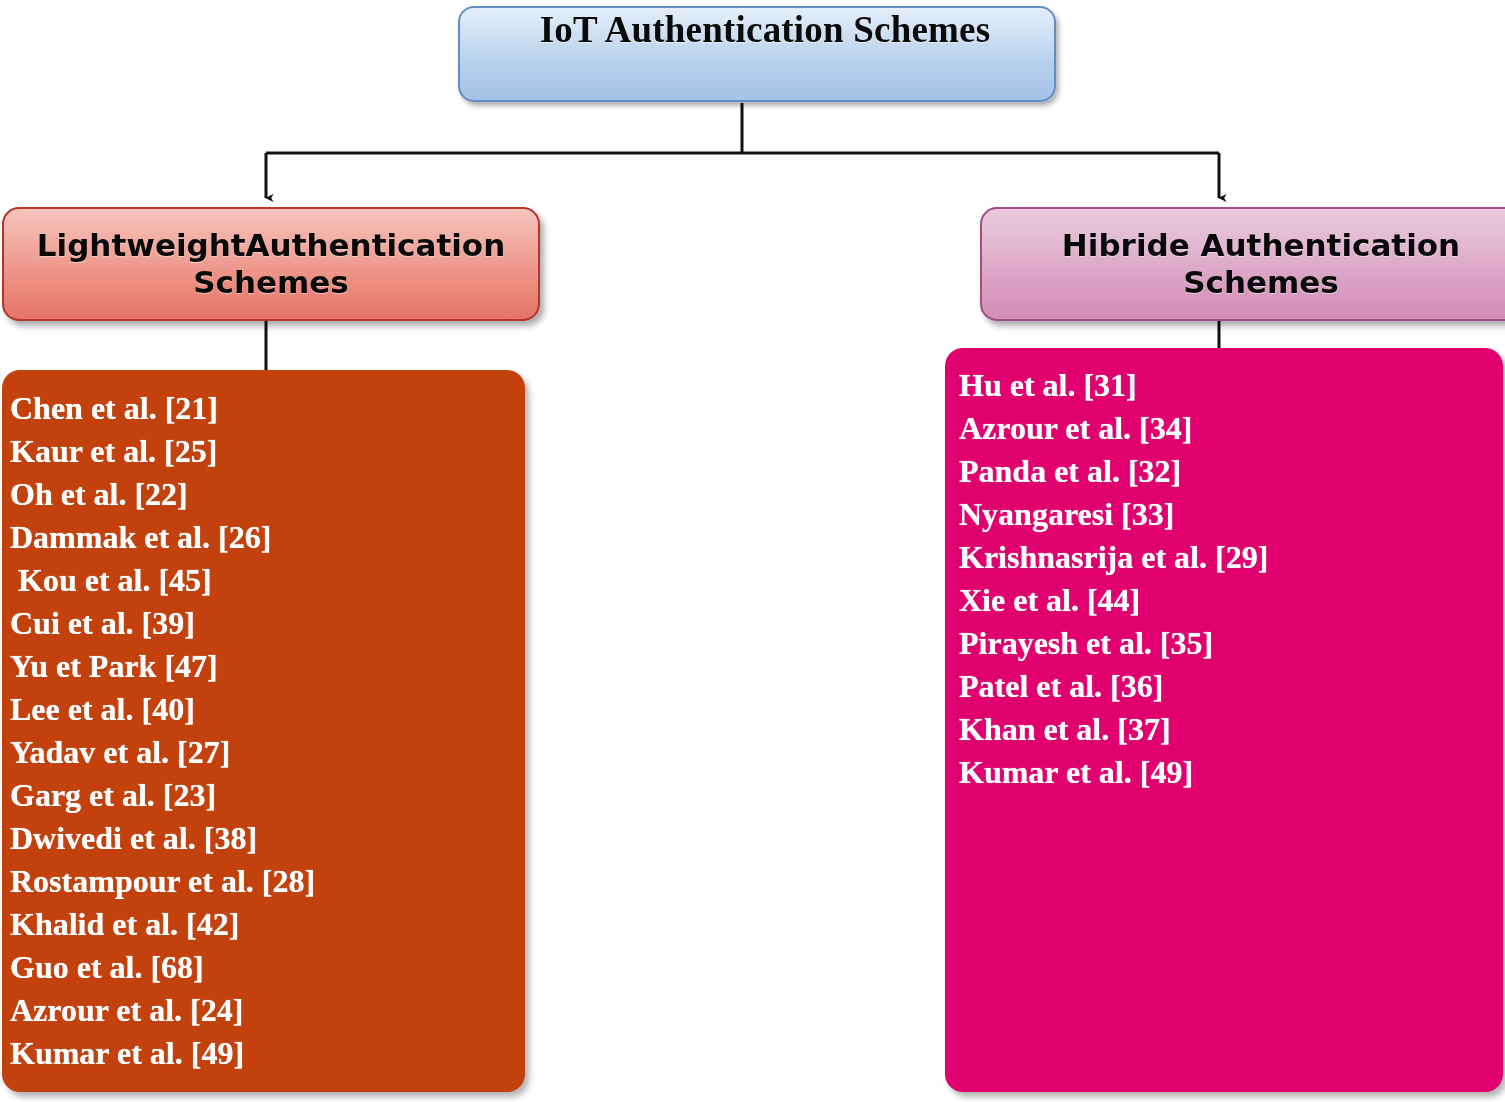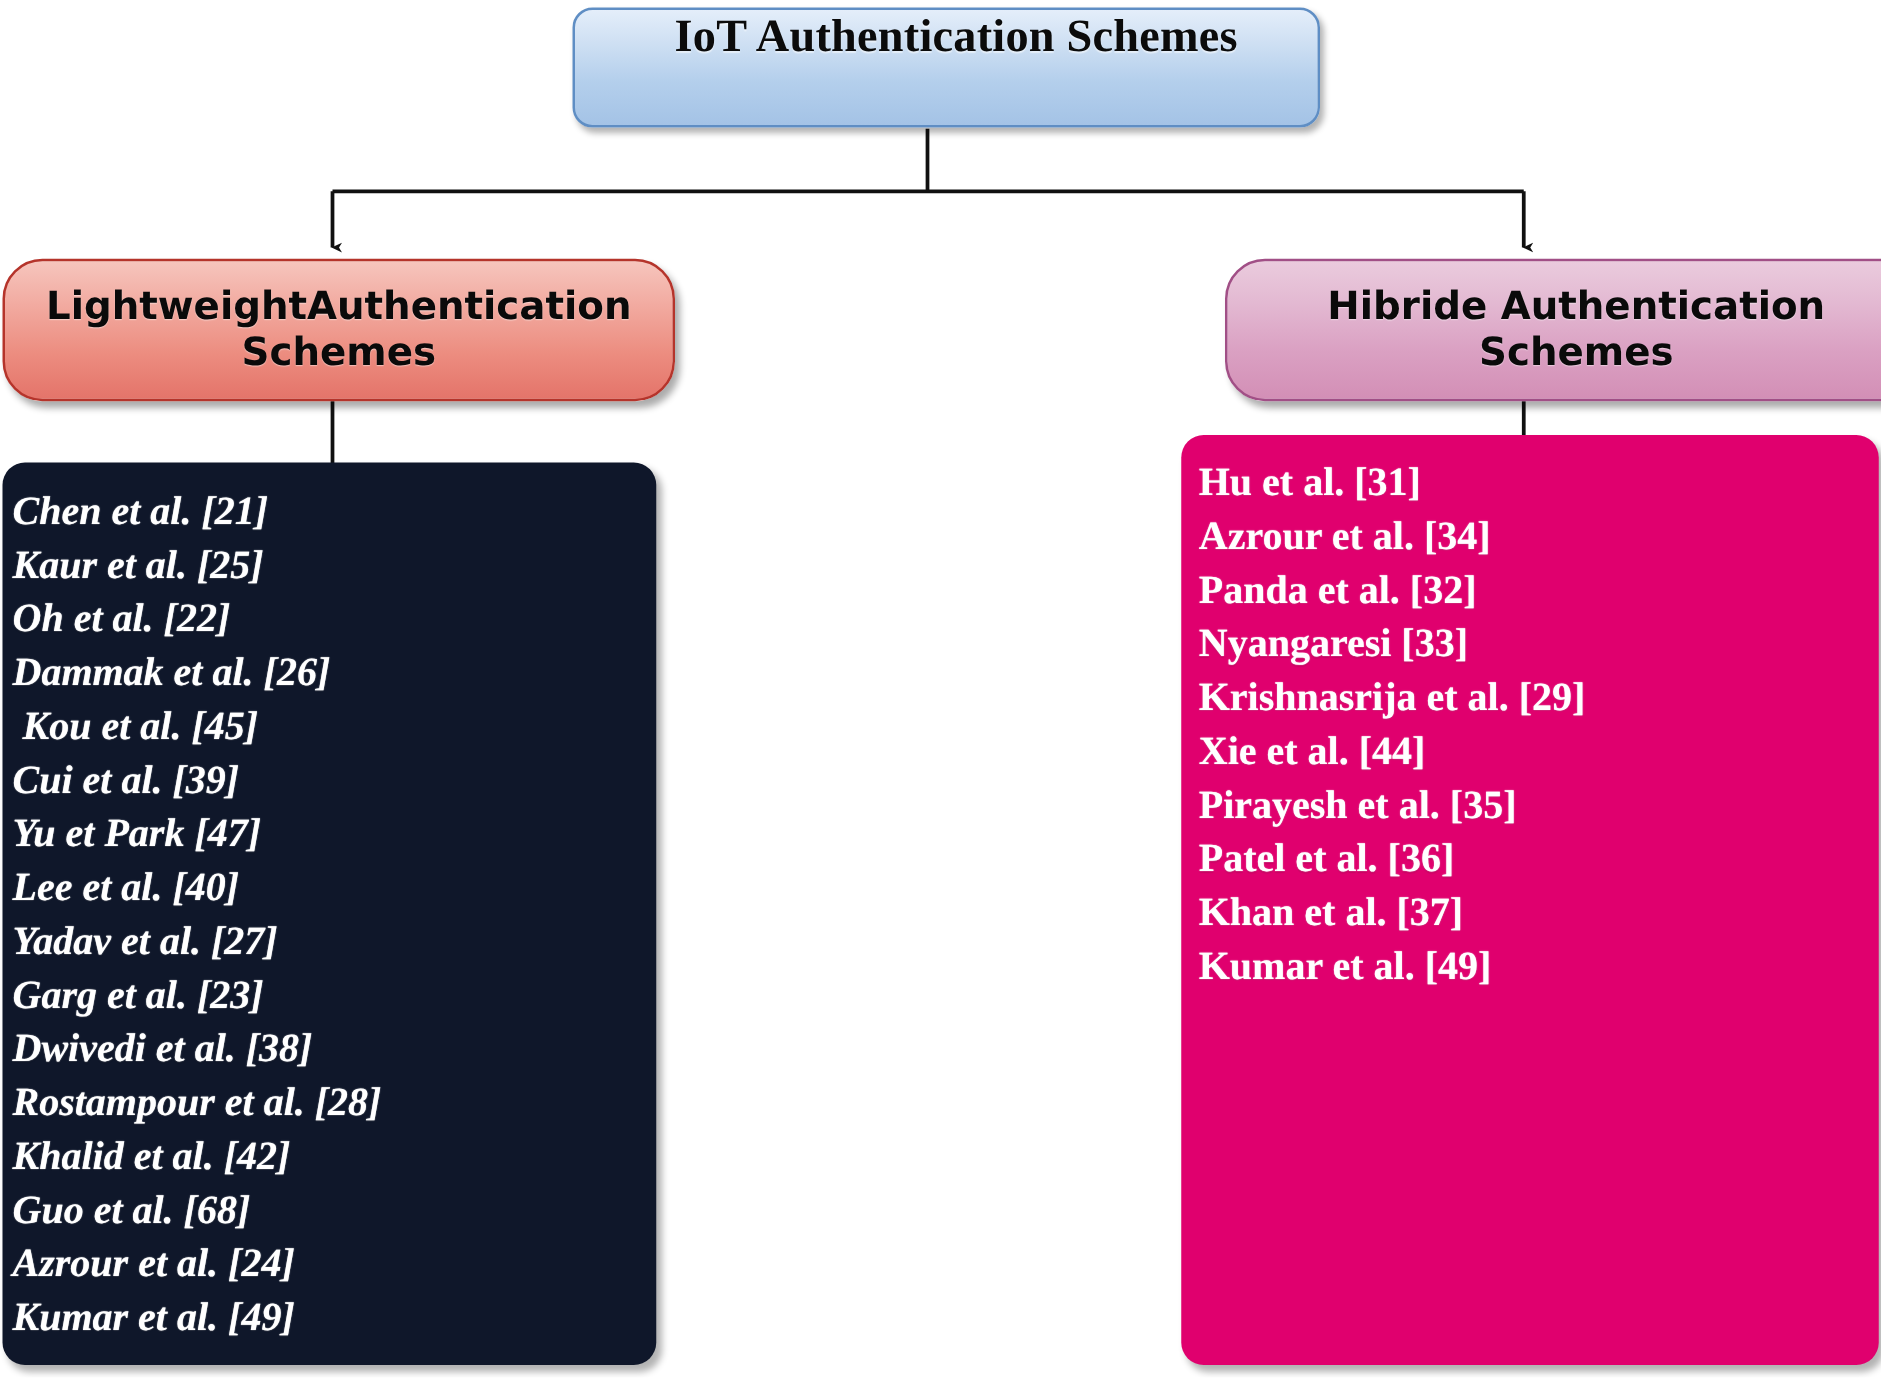--- a/index.html
+++ b/index.html
@@ -60,21 +60,21 @@
     text-align: center;
     text-shadow: 0 1px 1px rgba(255,255,255,0.55);
   }
 
   
   .node-cat {
     position: absolute;
     top: 207px;
     height: 114px;
     box-sizing: border-box;
-    border-radius: 32px;
+    border-radius: 17px;
     display: flex;
     align-items: center;
     justify-content: center;
     box-shadow: 4px 5px 6px rgba(0,0,0,0.33);
   }
   .node-cat .node-title {
     font-family: "DejaVu Sans", sans-serif;
     font-size: 31px;
     font-weight: bold;
     line-height: 1.18;
@@ -125,22 +125,21 @@
     white-space: pre;
     text-shadow: 0 0 1px rgba(255,255,255,0.85),
                  0 1px 1px rgba(0,0,0,0.12);
   }
 
   #list-lightweight {
     left: 2px;
     top: 370px;
     width: 523px;
     height: 722px;
-    background: #0f172a;
-    font-style: italic;
+    background: #c2410c;
   }
   #list-hibride {
     left: 945px;
     top: 348px;
     width: 558px;
     height: 744px;
     background: #e0006e;
   }
   #list-hibride .list-inner {
     padding: 16px 0 0 14px;

